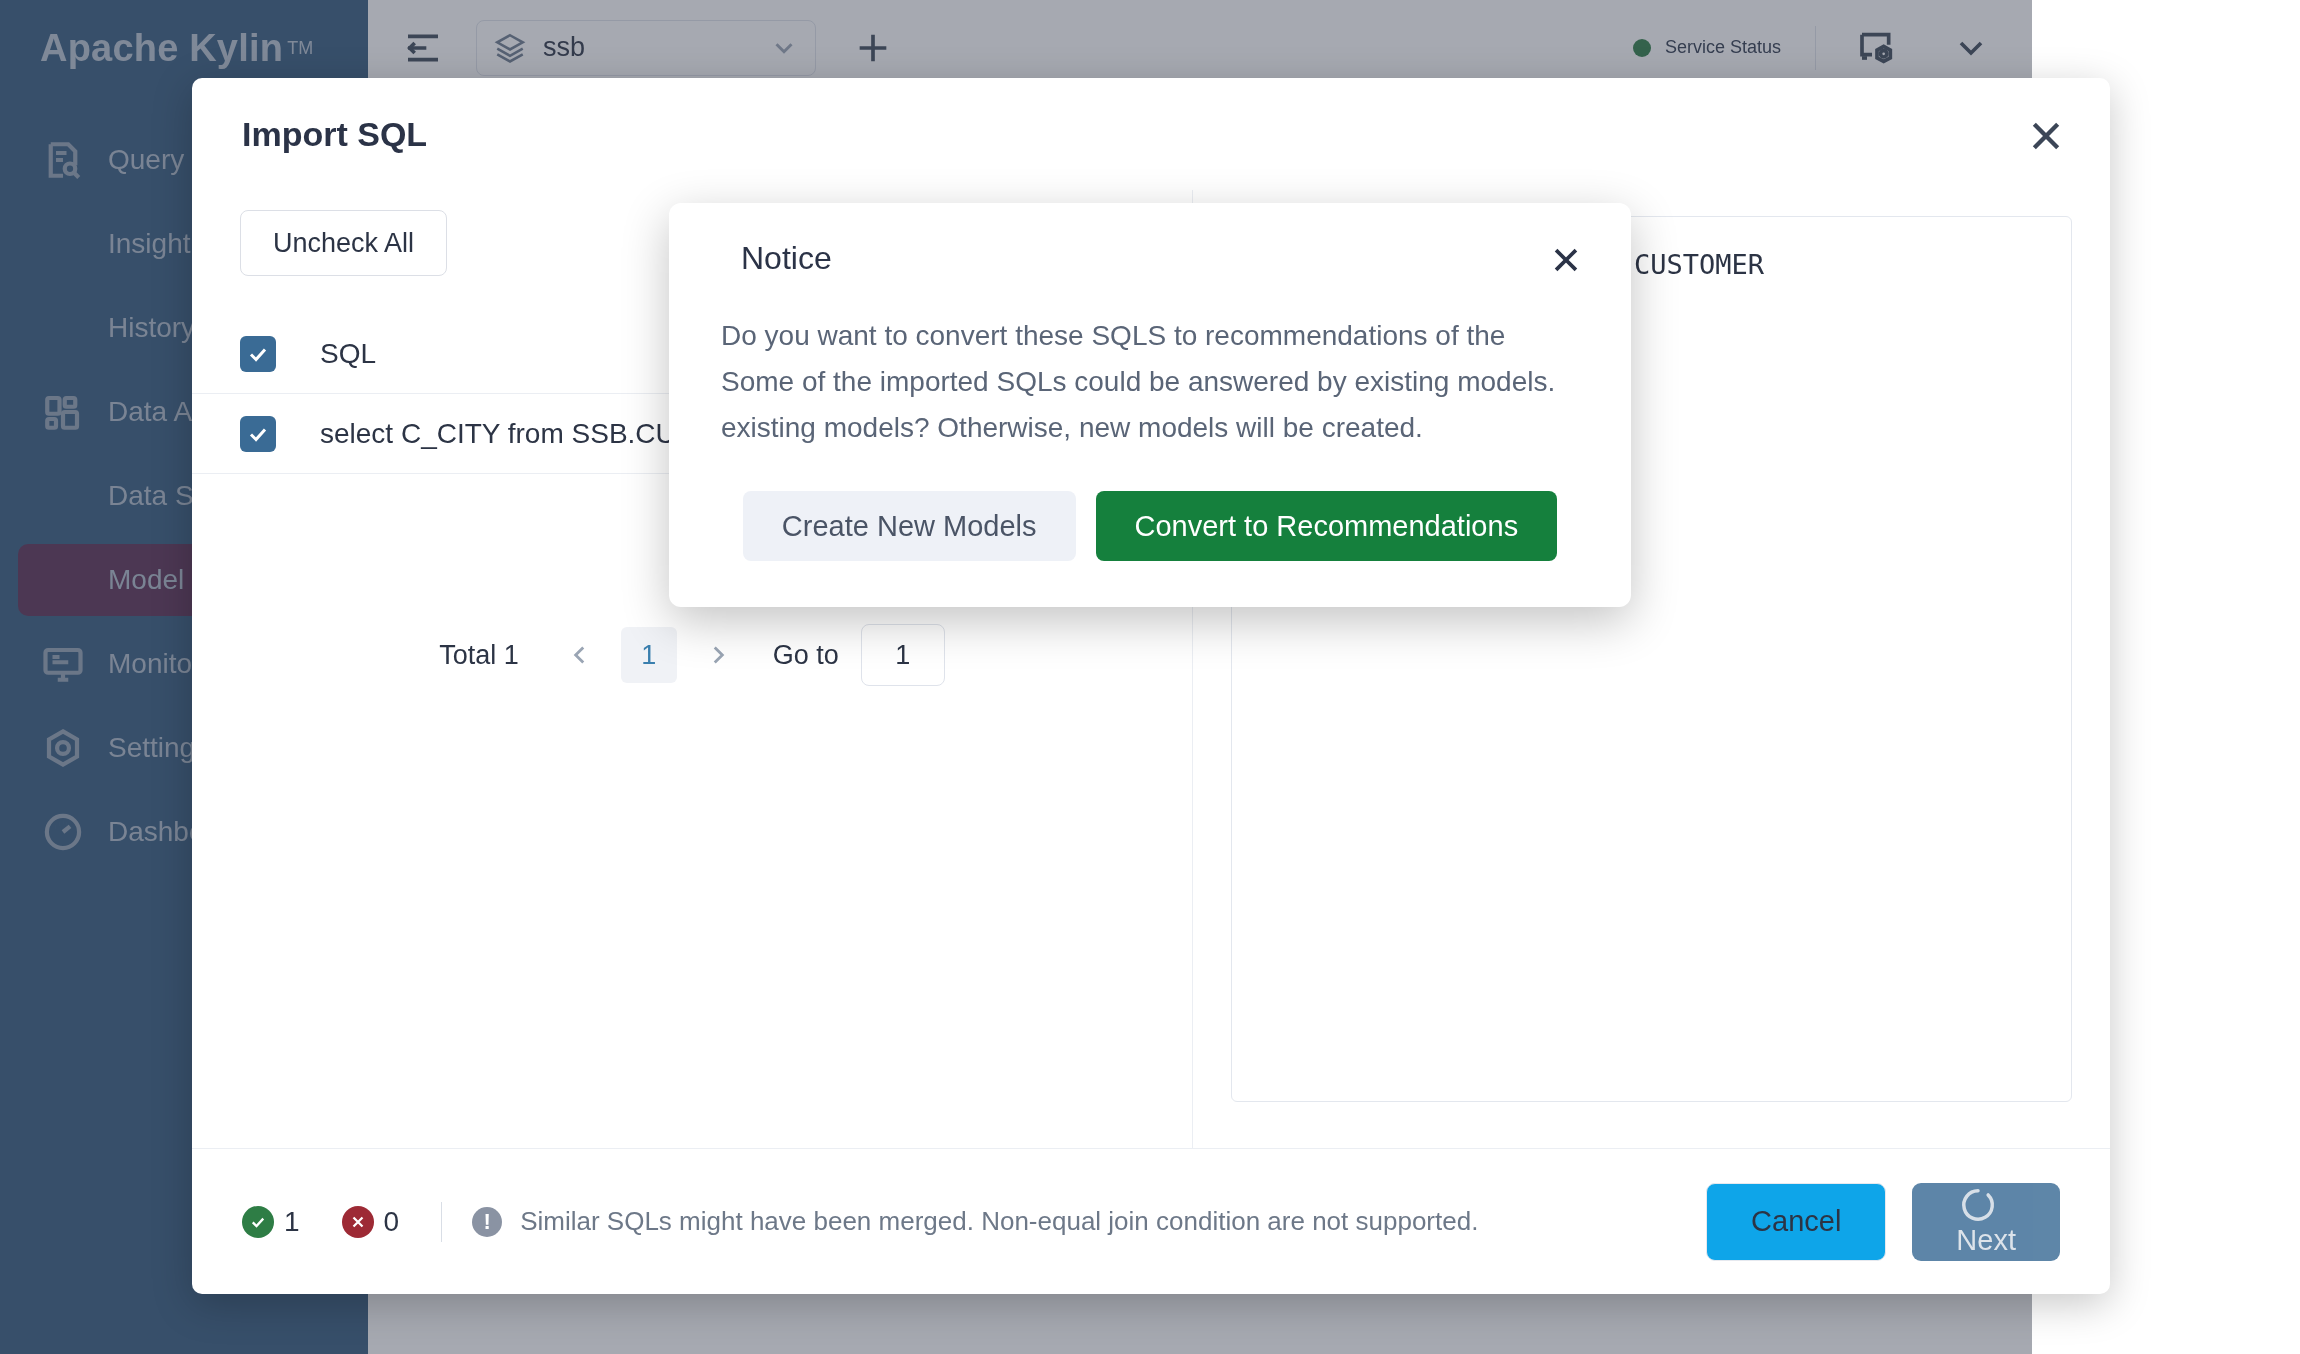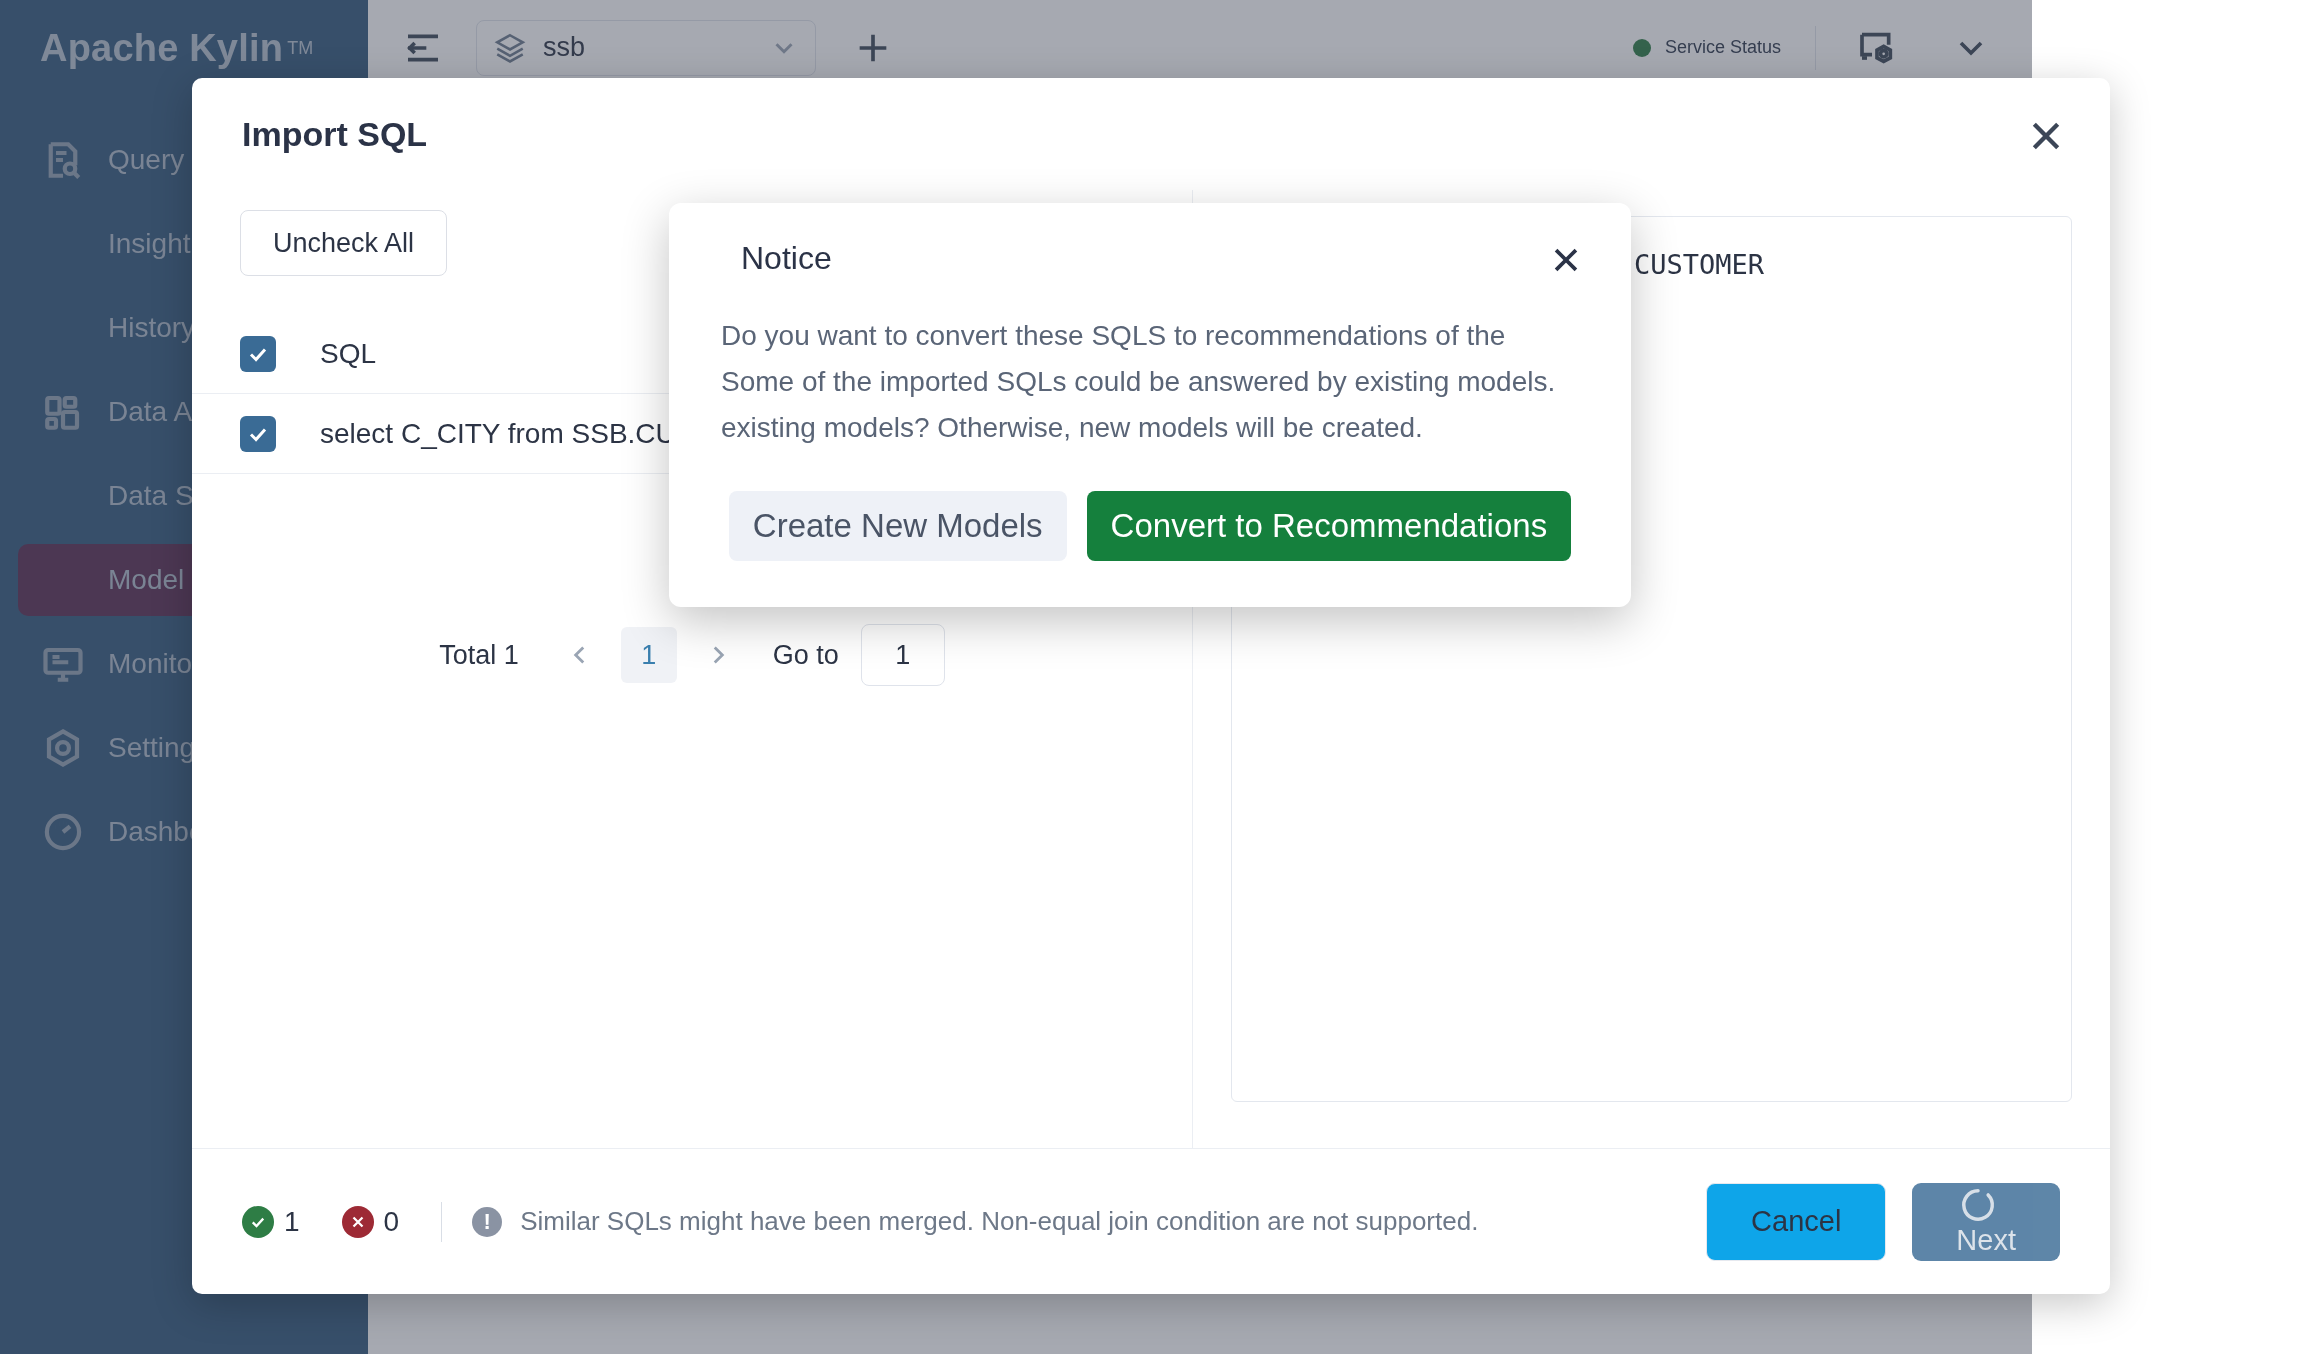--- a/index.html
+++ b/index.html
@@ -200,21 +200,21 @@
     z-index: 40;
   }
   .notice-head { height: 110px; display:flex; align-items:center; padding: 0 72px; position:relative;}
   .notice-title { font-size: 32px; color: #2b3347; }
   .notice-x { position:absolute; right: 48px; top: 40px; width: 34px; height:34px;}
   .notice-x svg { width:34px;height:34px;stroke:#2b3347;stroke-width:2.6;fill:none;}
   .notice-body { padding: 0 52px; color:#5a6577; font-size: 28px; line-height: 46px; }
   .notice-foot { position:absolute; left:0; right:0; bottom: 46px;
                  display:flex; justify-content:center; align-items:center; gap: 20px;}
   .nbtn { height: 70px; border-radius: 8px; display:flex;align-items:center;justify-content:center;
-          padding: 0 24px; font-size: 33px; }
+          padding: 0 39px; font-size: 29px; }
   .nbtn-secondary { background:#eef1f7; color:#4a5466; }
   .nbtn-primary { background:#15803d; color:#ffffff; }
 </style>
 </head>
 <body>
 
 <div id="root">
 
   <div id="app">
 

